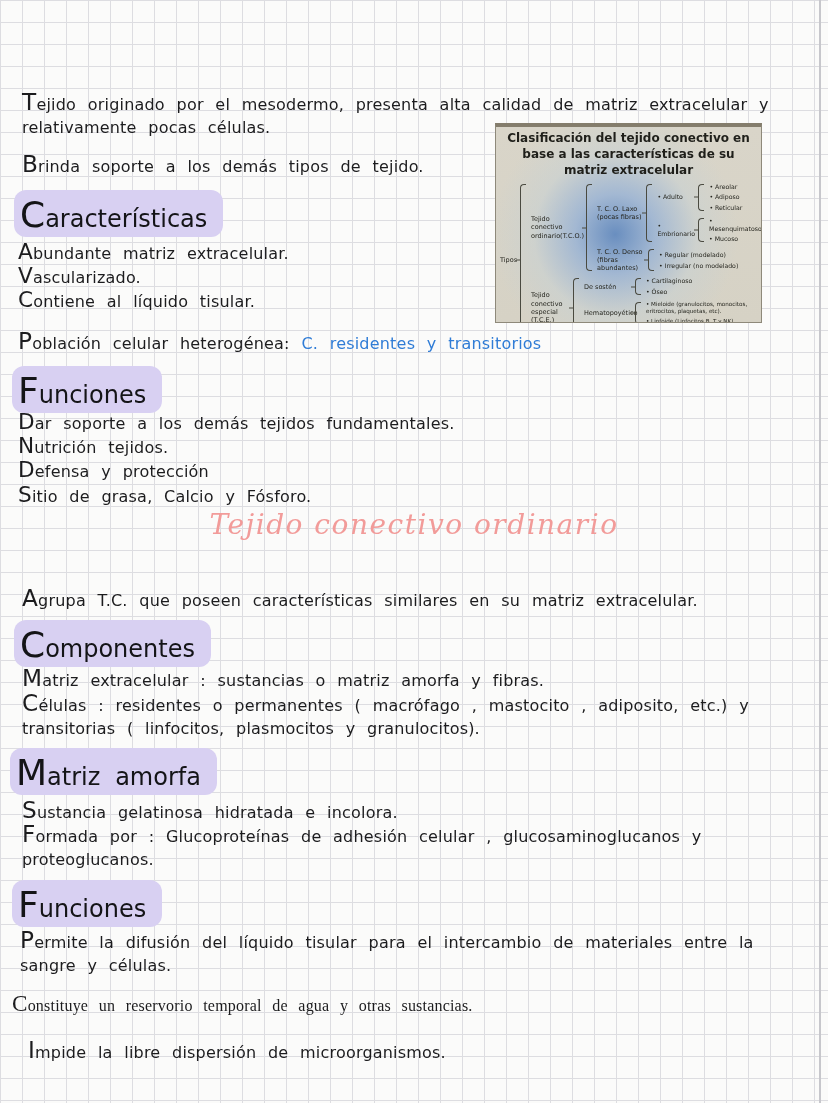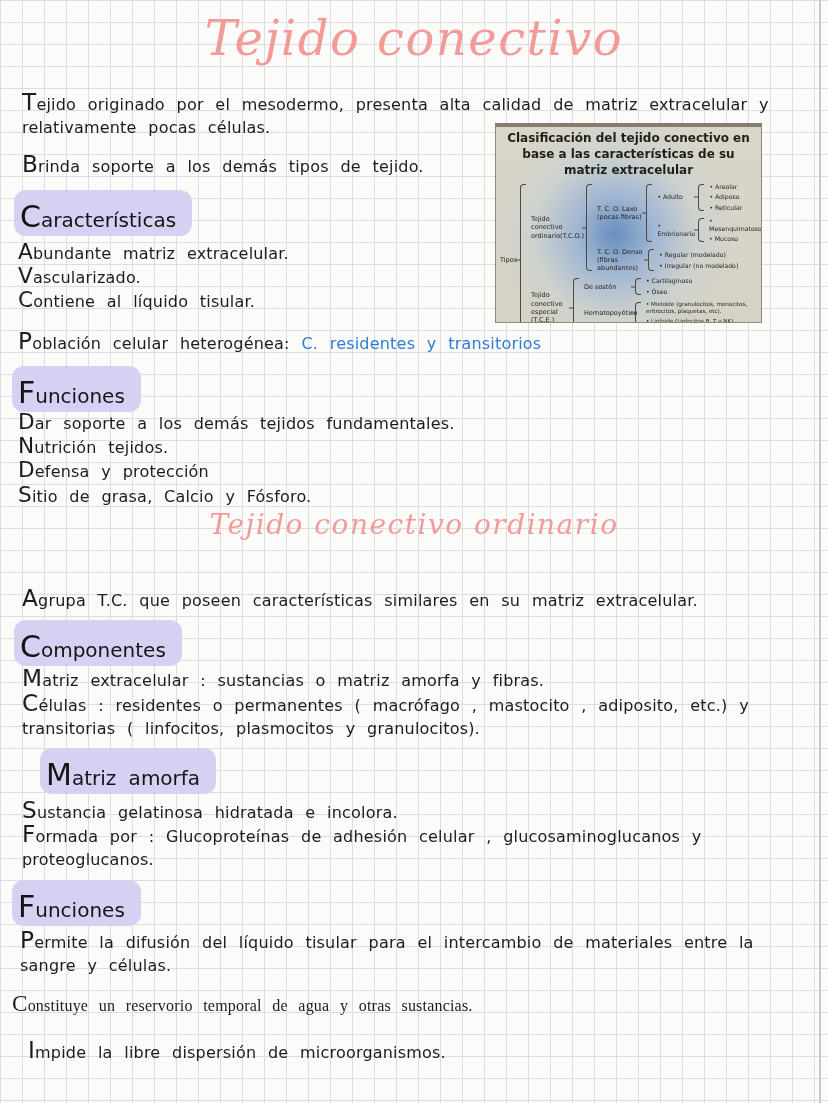--- a/index.html
+++ b/index.html
@@ -40,22 +40,22 @@
   }
   .cap::first-letter { font-size: 1.45em; line-height: 1; }
   .item { margin: 0 0 0 0; }
   .item::first-letter { font-size: 1.35em; line-height: 1; }
   .blue { color: #2f7cd6; }
 
   .hl {
     display: inline-block;
     background: #d8d0f2;
     border-radius: 12px;
-    padding: 12px 16px 4px 6px;
-    font-size: 20px;
+    padding: 7px 16px 4px 6px;
+    font-size: 24px;
     color: #141417;
     word-spacing: 0.3em;
   }
   .hl::first-letter { font-size: 1.5em; line-height: 1; }
 
   
   .diagram {
     position:absolute; top:123px; left:495px;
     width:267px; height:200px;
     box-sizing: border-box;
@@ -98,35 +98,34 @@
   .p-brinda  { top: 152px; left: 22px; width: 470px; }
   .h-car     { top: 190px; left: 14px; }
   .l-car     { top: 241px; left: 18px; width: 470px; }
   .p-pobl    { top: 329px; left: 18px; width: 620px; }
   .h-fun1    { top: 366px; left: 12px; }
   .l-fun1    { top: 411px; left: 18px; width: 620px; }
   .p-agrupa  { top: 586px; left: 22px; width: 780px; }
   .h-comp    { top: 620px; left: 14px; }
   .p-comp1   { top: 666px; left: 22px; width: 775px; }
   .p-comp2   { top: 691px; left: 22px; width: 775px; }
-  .h-mam     { top: 748px; left: 10px; margin-left: 30px; }
+  .h-mam     { top: 748px; left: 10px; }
   .p-mam1    { top: 798px; left: 22px; width: 775px; }
   .p-mam2    { top: 822px; left: 22px; width: 775px; }
   .h-fun2    { top: 880px; left: 12px; }
   .p-fun2a   { top: 928px; left: 20px; width: 785px; }
   .p-fun2b   { top: 992px; left: 12px; width: 780px; font-family: Liberation Serif, serif; }
   .p-fun2c   { top:1038px; left: 28px; width: 780px; }
 </style>
 </head>
 <body>
 
 <div class="page">
   <div class="edge-line"></div>
 
-  <div class="abs script-title title1">Tejido conectivo</div>
 
   <div class="abs hand cap p-intro">Tejido originado por el mesodermo, presenta alta calidad de matriz extracelular y relativamente pocas células.</div>
   <div class="abs hand cap p-brinda">Brinda soporte a los demás tipos de tejido.</div>
 
   <div class="abs h-car">
     <span class="hl">Características</span>
   </div>
 
   <div class="abs hand l-car">
     <div class="item">Abundante matriz extracelular.</div>

